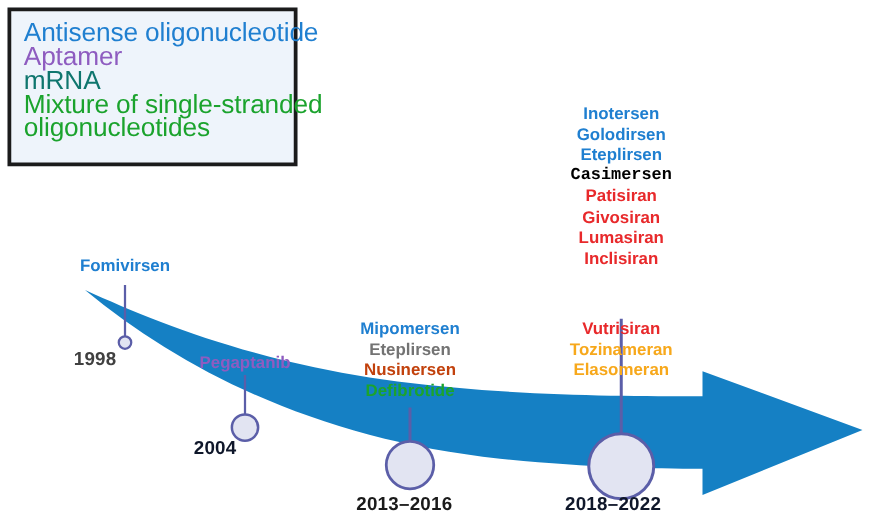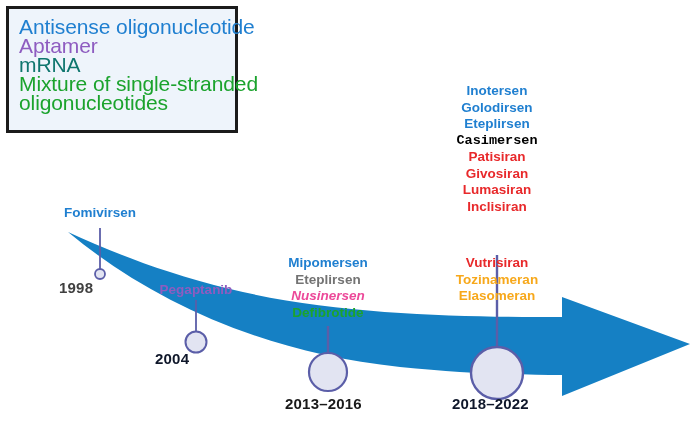--- a/index.html
+++ b/index.html
@@ -119,21 +119,21 @@
     <span class="drug" style="color: rgb(31, 127, 208);">Fomivirsen</span>
   </div>
 
   <div class="cluster" style="left:131px; top:282px; width:130px;">
     <span class="drug" style="color: rgb(142, 92, 192);">Pegaptanib</span>
   </div>
 
   <div class="cluster" style="left:258px; top:255px; width:140px;">
     <span class="drug" style="color: rgb(31, 127, 208);">Mipomersen</span>
     <span class="drug" style="color: #737373;">Eteplirsen</span>
-    <span class="drug" style="color: #ec4899; font-style: italic;">Nusinersen</span>
+    <span class="drug" style="color: #c2410c;">Nusinersen</span>
     <span class="drug" style="color: rgb(27, 163, 45);">Defibrotide</span>
   </div>
 
   <div class="cluster" style="left:427px; top:83px; width:140px;">
     <span class="drug" style="color: rgb(31, 127, 208);">Inotersen</span>
     <span class="drug" style="color: rgb(31, 127, 208);">Golodirsen</span>
     <span class="drug" style="color: rgb(31, 127, 208);">Eteplirsen</span>
     <span class="drug" style="color: #000000; font-family: Liberation Mono, monospace;">Casimersen</span>
     <span class="drug" style="color: rgb(232, 41, 43);">Patisiran</span>
     <span class="drug" style="color: rgb(232, 41, 43);">Givosiran</span>

